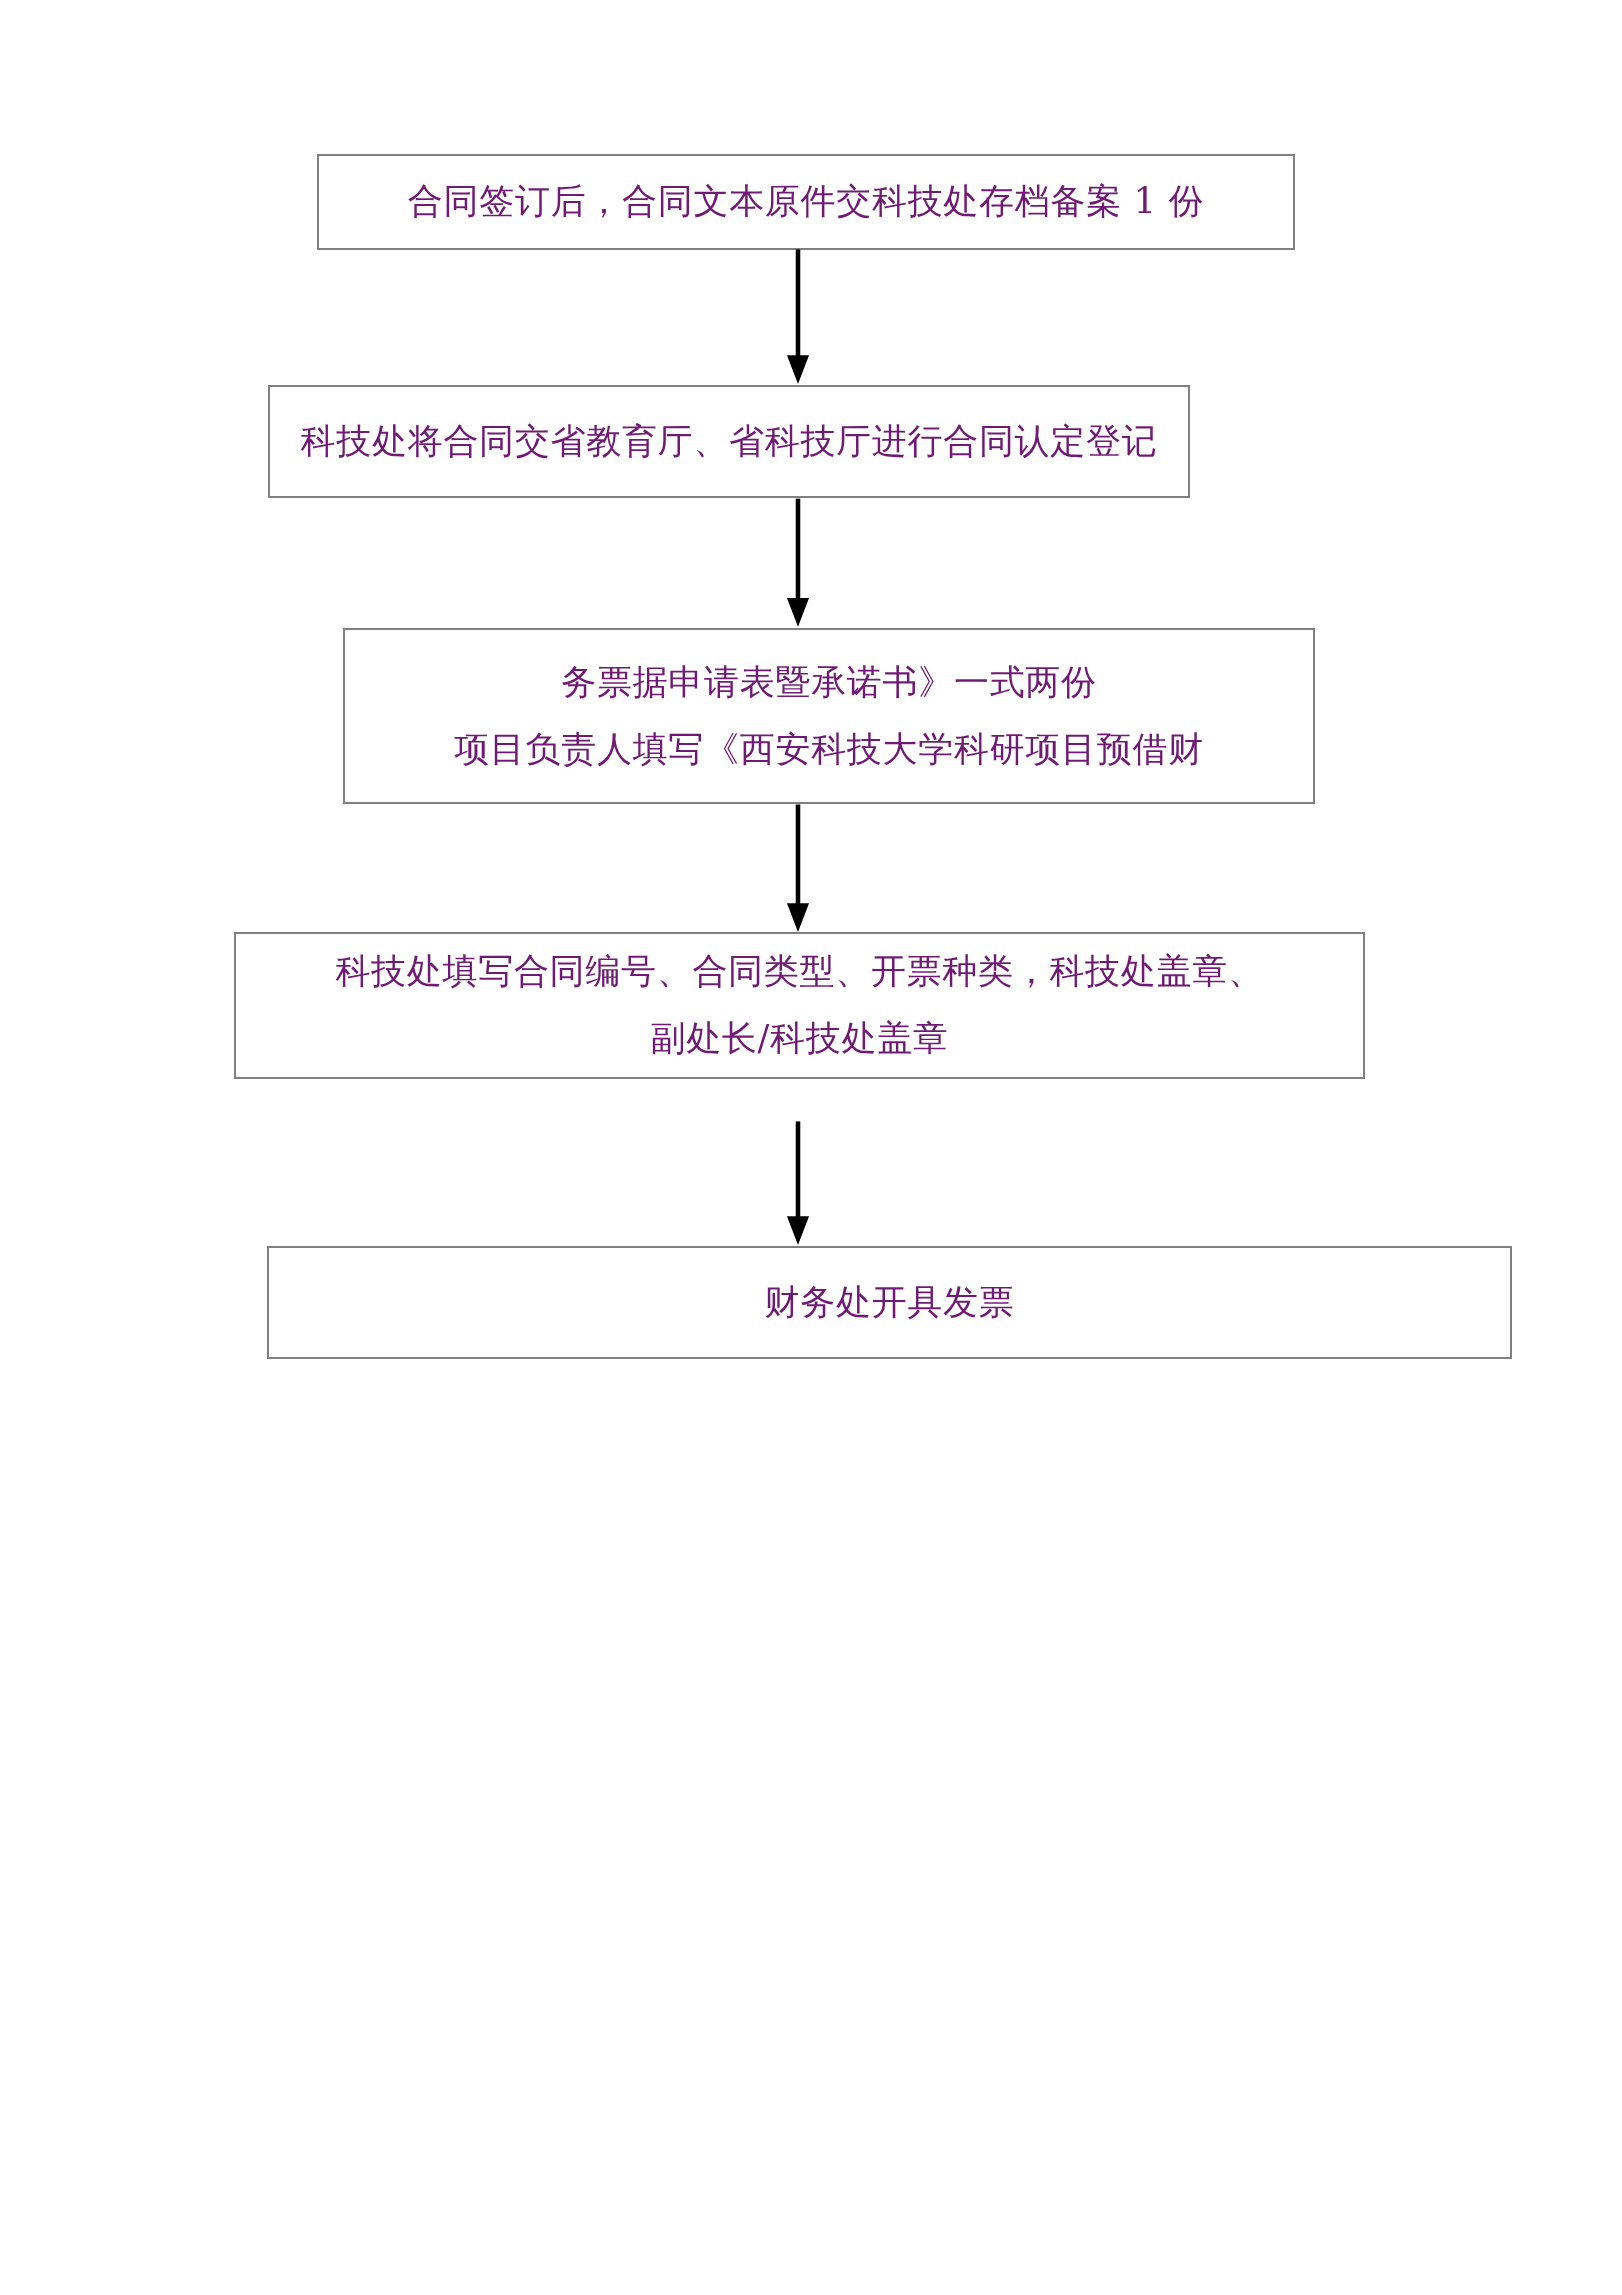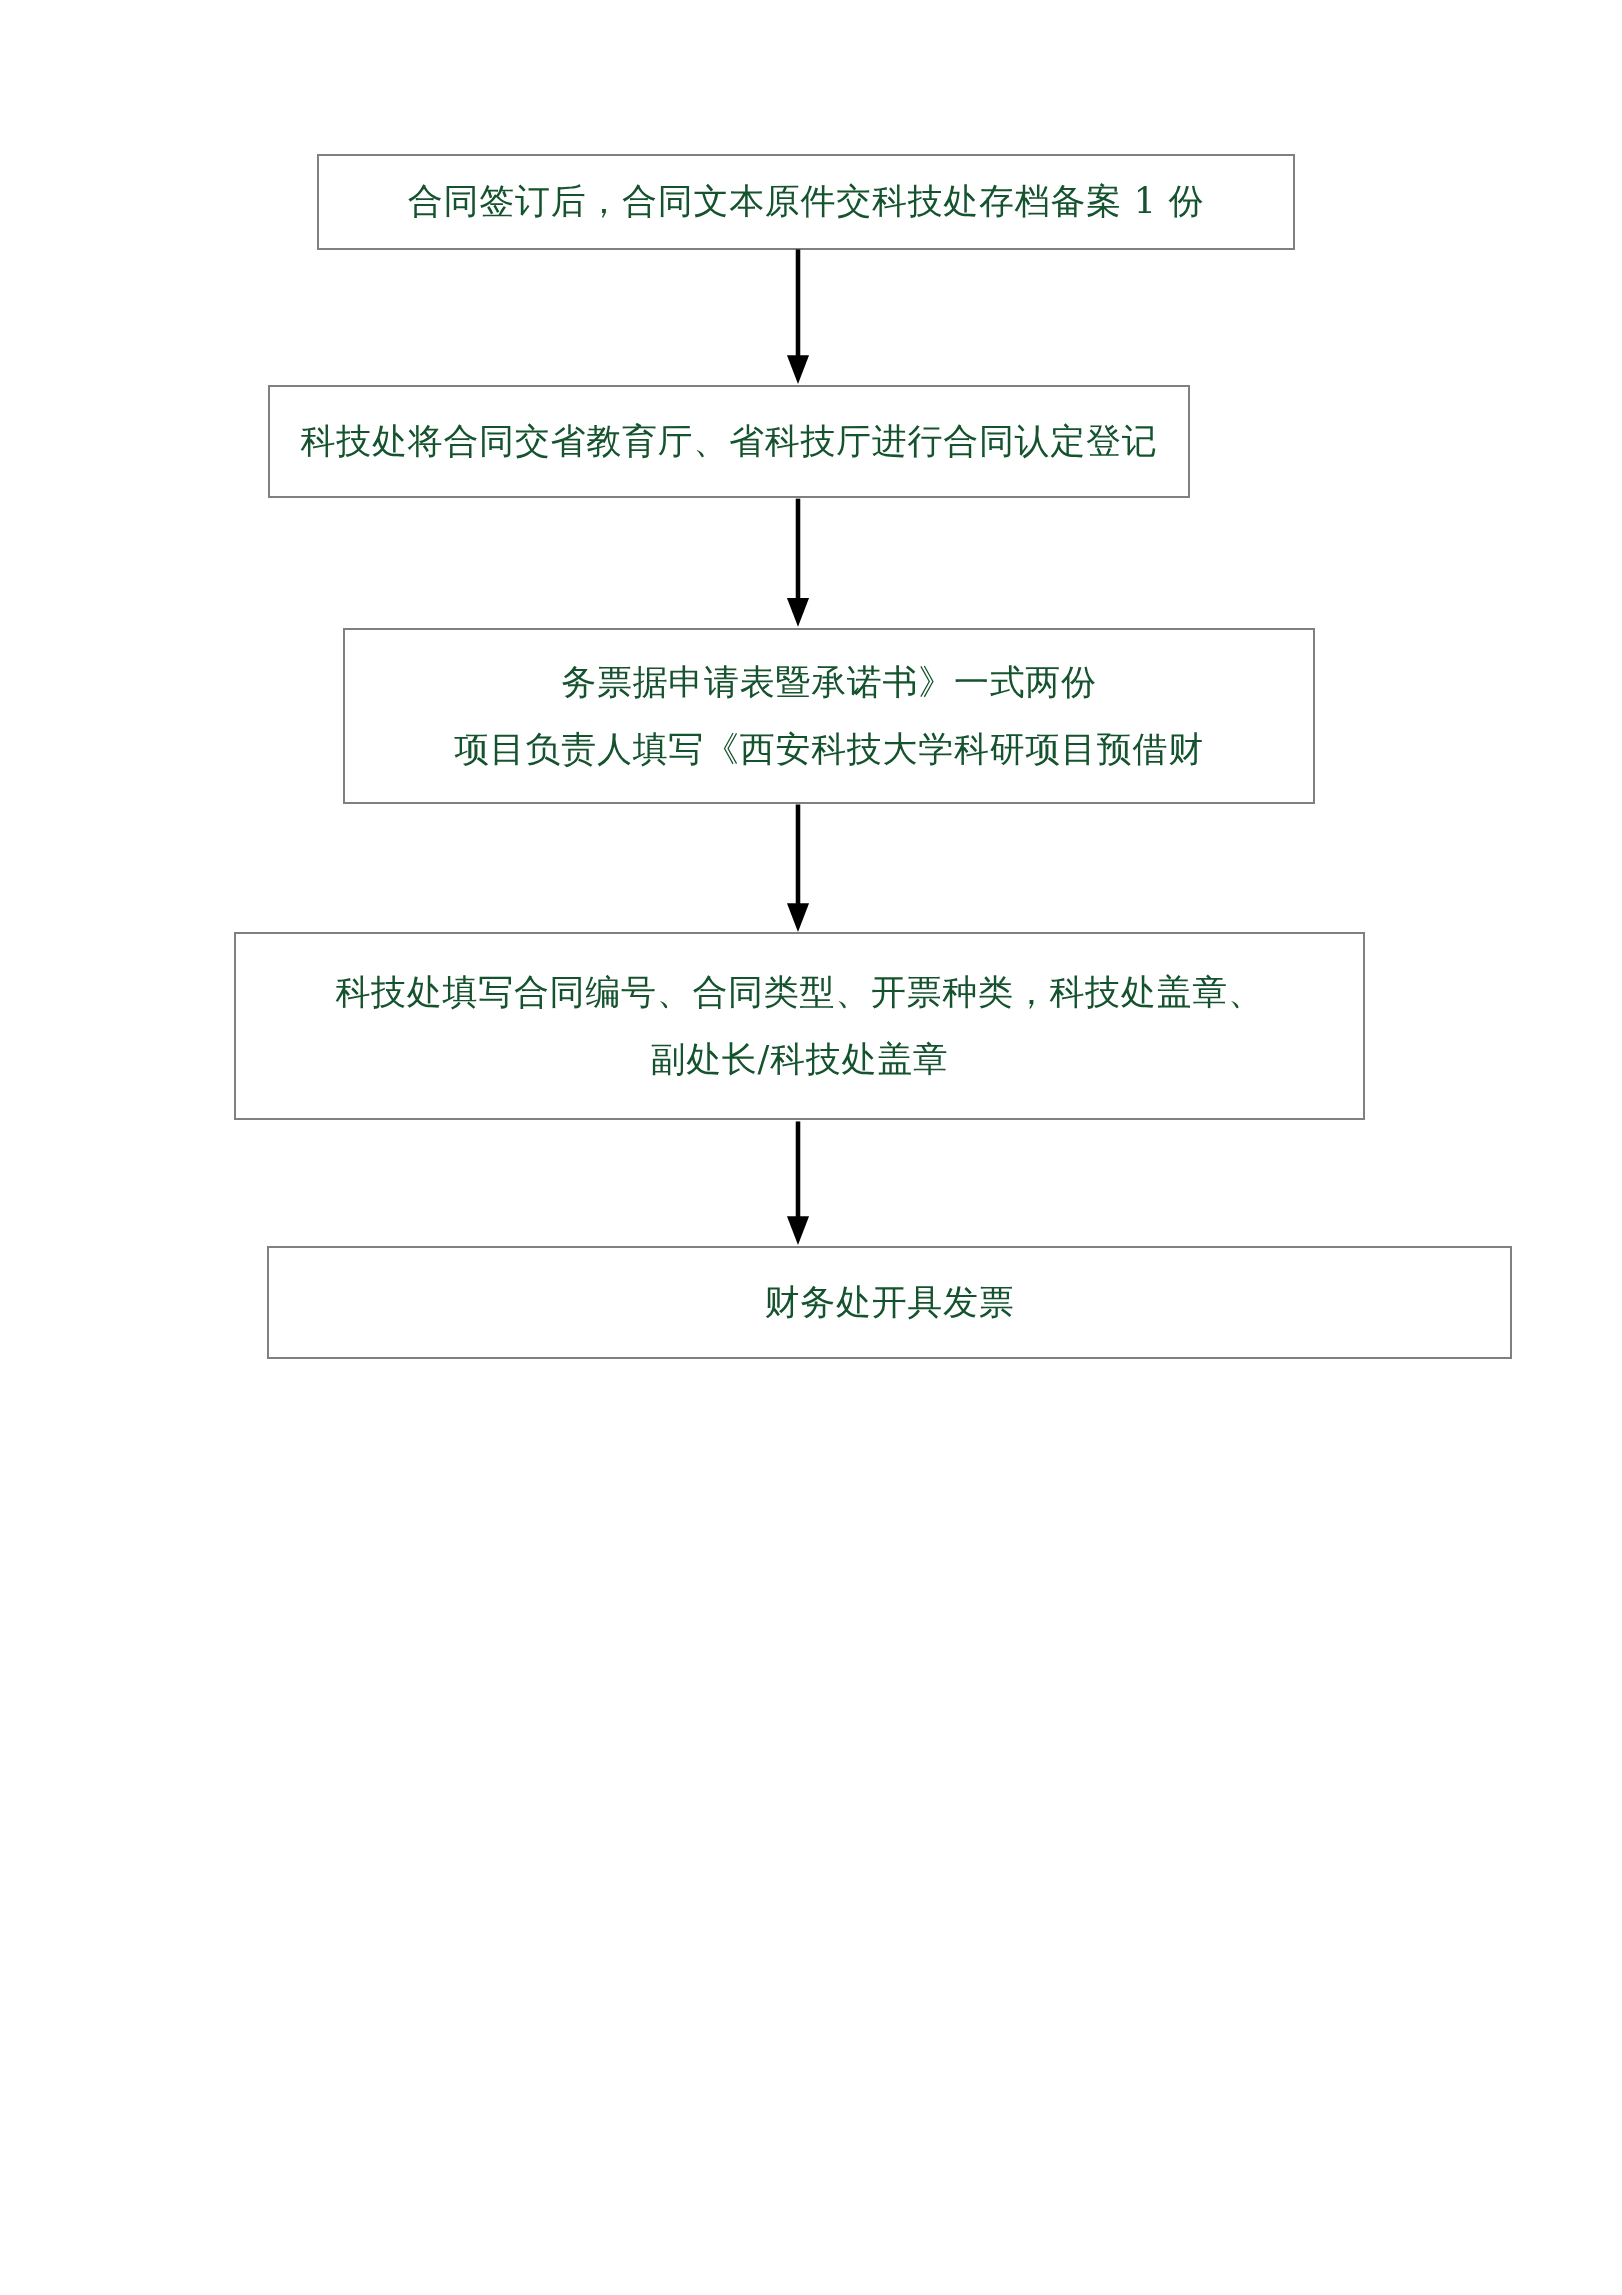--- a/index.html
+++ b/index.html
@@ -25,21 +25,21 @@
     box-sizing: border-box;
     background: #ffffff;
     border: 2px solid #808080;
     display: flex;
     flex-direction: column;
     align-items: center;
     justify-content: center;
     text-align: center;
   }
   .flow-box .line {
-    color: #14532d;
+    color: #701a75;
     font-size: 35px;
     line-height: 1.02;
     letter-spacing: 0.7px;
     white-space: nowrap;
     font-family: "DejaVu Serif", "Liberation Serif", serif;
   }
   .flow-box.two-line .line:first-child {
     margin-bottom: 31px;
   }
   .arrow {
@@ -79,21 +79,21 @@
     <div class="line">项目负责人填写《西安科技大学科研项目预借财</div>
   </div>
 
   <div class="arrow" style="left:785px; top:804px; width:26px; height:129px;">
     <svg width="26" height="129" viewBox="0 0 40 197" xmlns="http://www.w3.org/2000/svg">
       <line x1="20" y1="0" x2="20" y2="161" stroke="#000000" stroke-width="7"></line>
       <polygon points="20,196 3,152 37,152" fill="#000000"></polygon>
     </svg>
   </div>
 
-  <div class="flow-box two-line" style="left:234px; top:932px; width:1131px; height:188px;">
+  <div class="flow-box two-line" style="left:234px; top:932px; width:1131px; height:147px;">
     <div class="line">科技处填写合同编号、合同类型、开票种类，科技处盖章、</div>
     <div class="line">副处长/科技处盖章</div>
   </div>
 
   <div class="arrow" style="left:785px; top:1121px; width:26px; height:125px;">
     <svg width="26" height="125" viewBox="0 0 40 191" xmlns="http://www.w3.org/2000/svg">
       <line x1="20" y1="0" x2="20" y2="155" stroke="#000000" stroke-width="7"></line>
       <polygon points="20,190 3,146 37,146" fill="#000000"></polygon>
     </svg>
   </div>

